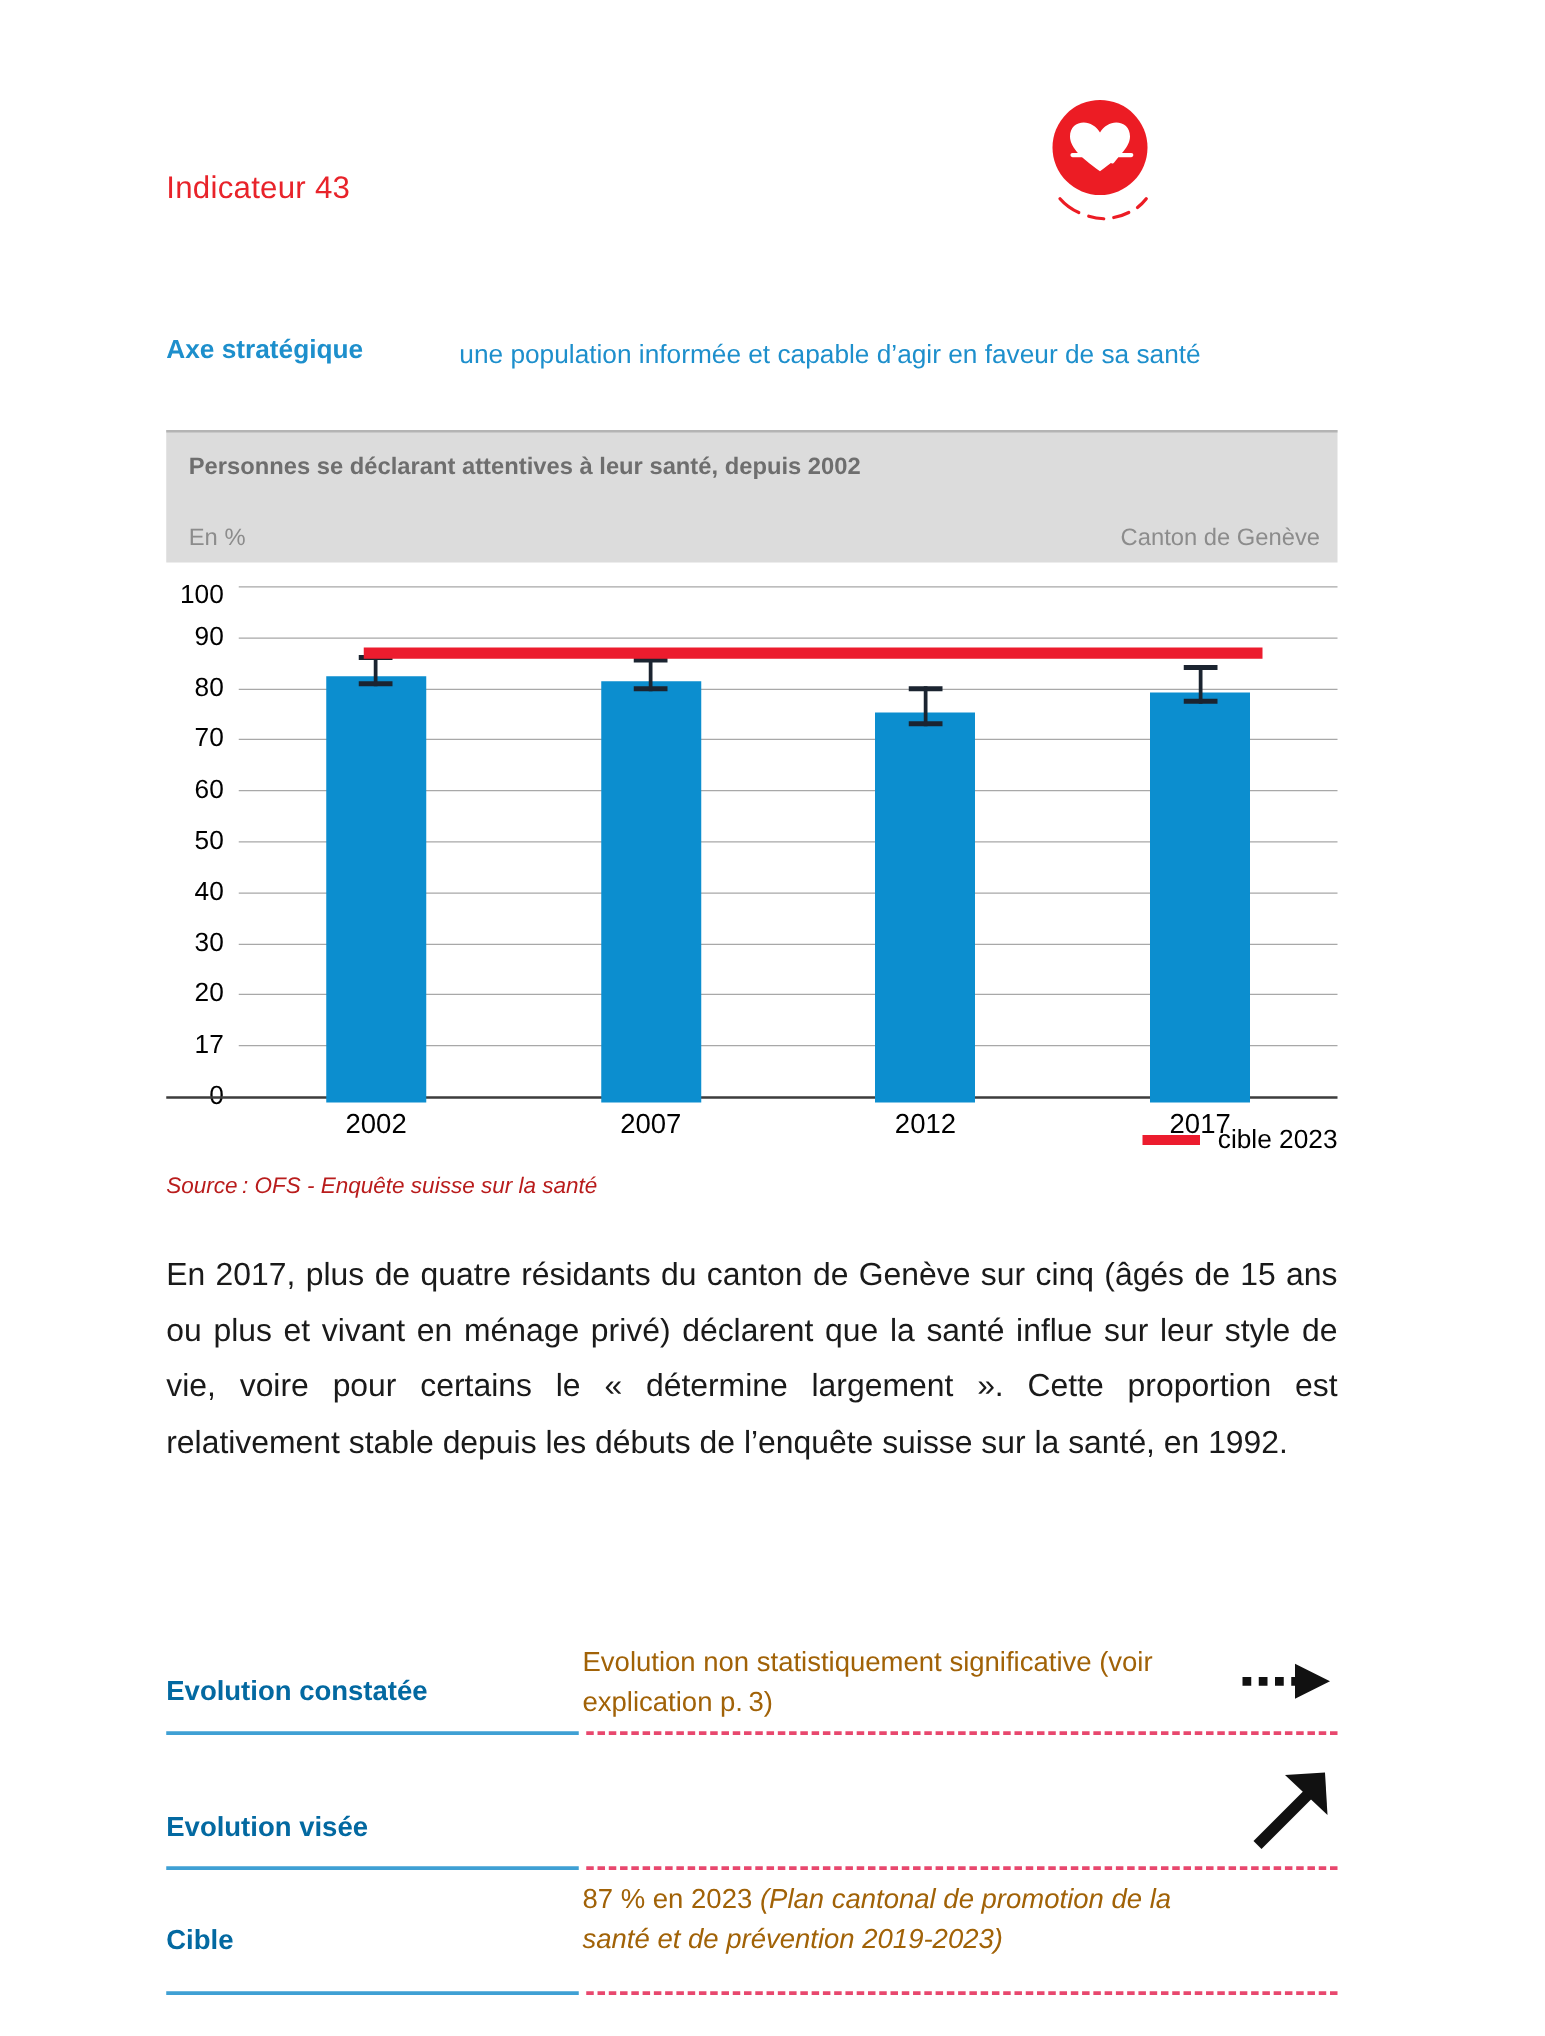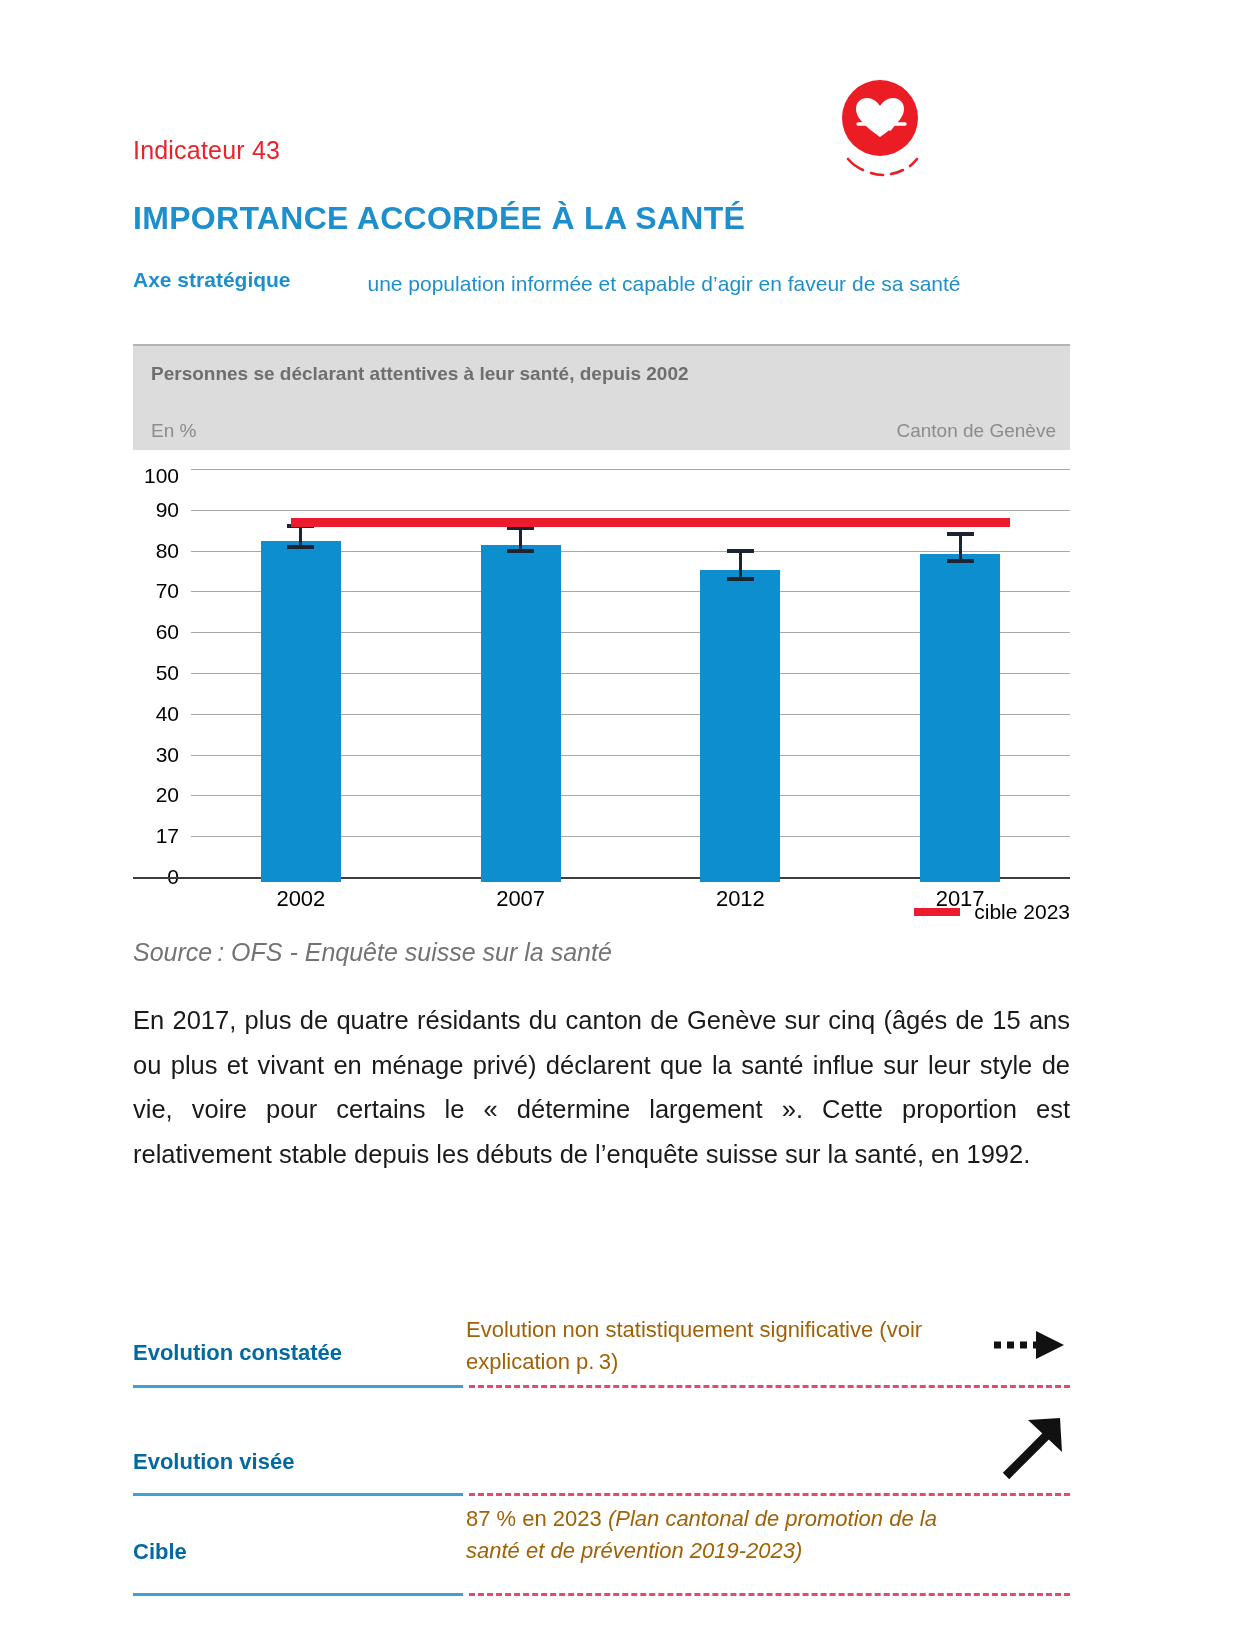--- a/index.html
+++ b/index.html
@@ -89,21 +89,21 @@
     text-align: right;
   }
   .legend .swatch {
     display: inline-block; width: 46px; height: 8px; background: #ec1c2e;
     vertical-align: middle; margin-right: 10px;
   }
   .legend .ltext { font-size: 21px; color: #000; vertical-align: middle; }
 
   .source {
     position: absolute; left: 0; top: 938px;
-    font-size: 25px; font-style: italic; color: #737373;
+    font-size: 18px; font-style: italic; color: #b91c1c;
   }
 
   
   .bodytext {
     position: absolute; left: 0; top: 998px; width: 937px;
     font-size: 25.5px; line-height: 44.5px; text-align: justify; color: #1a1a1a;
   }
 
   
   .evo { position: absolute; left: 0; width: 937px; }
@@ -137,21 +137,20 @@
       <g stroke="#ec1c24" stroke-width="2.6" fill="none" stroke-linecap="round">
         <path d="M23 79 A42 42 0 0 0 38 90" stroke-dasharray="26 0"></path>
         <path d="M46 93 A42 42 0 0 0 58 95" stroke-dasharray="22 0"></path>
         <path d="M66 94 A42 42 0 0 0 78 90" stroke-dasharray="20 0"></path>
         <path d="M85 86 A42 42 0 0 0 92 79" stroke-dasharray="14 0"></path>
       </g>
     </svg>
   </div>
 
   <div class="indicator-label">Indicateur 43</div>
-  <div class="main-title">IMPORTANCE ACCORDÉE À LA SANTÉ</div>
 
   <div class="axe-row">
     <span class="axe-label">Axe stratégique</span>
     <span class="axe-text">une population informée et capable d’agir en faveur de sa santé</span>
   </div>
 
   <div class="chart-band">
     <div class="band-title">Personnes se déclarant attentives à leur santé, depuis 2002</div>
     <div class="band-unit">En %</div>
     <div class="band-region">Canton de Genève</div>

